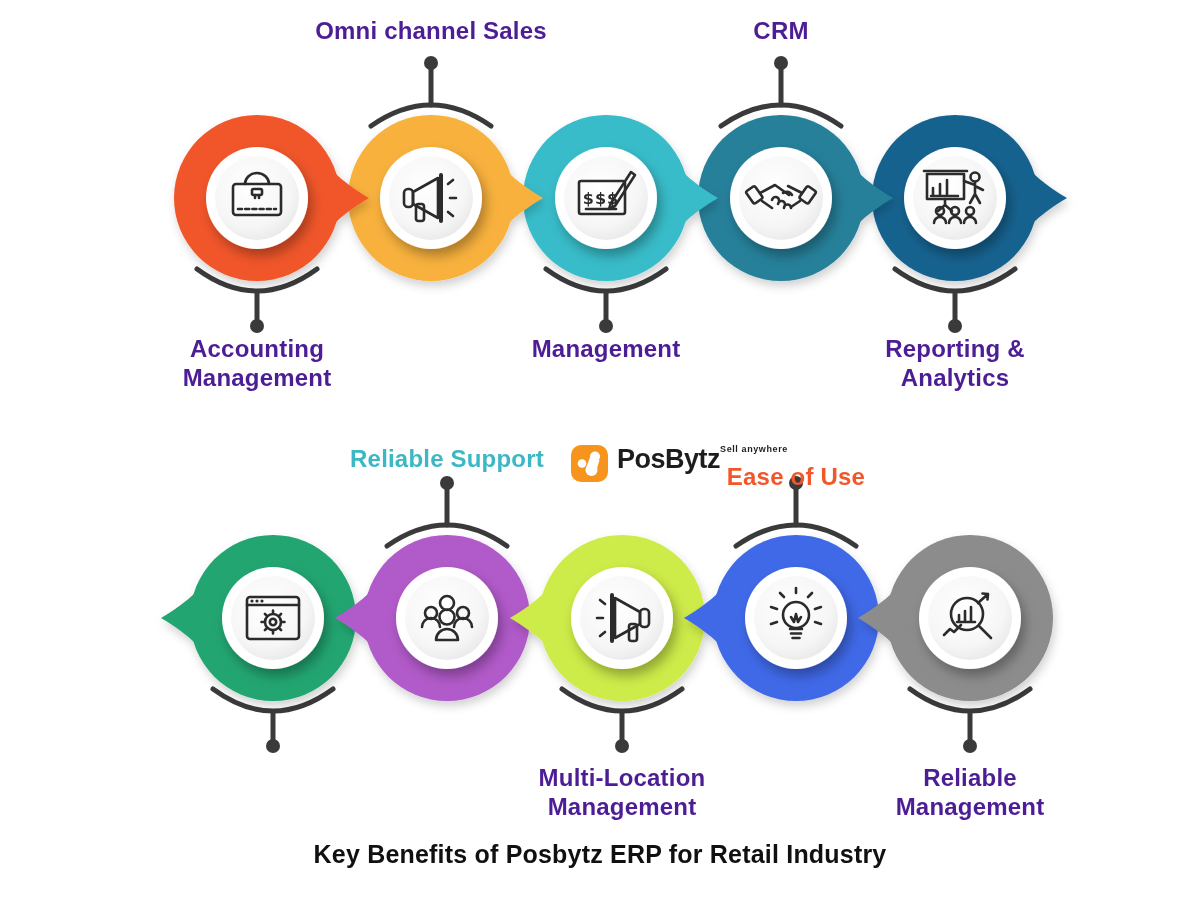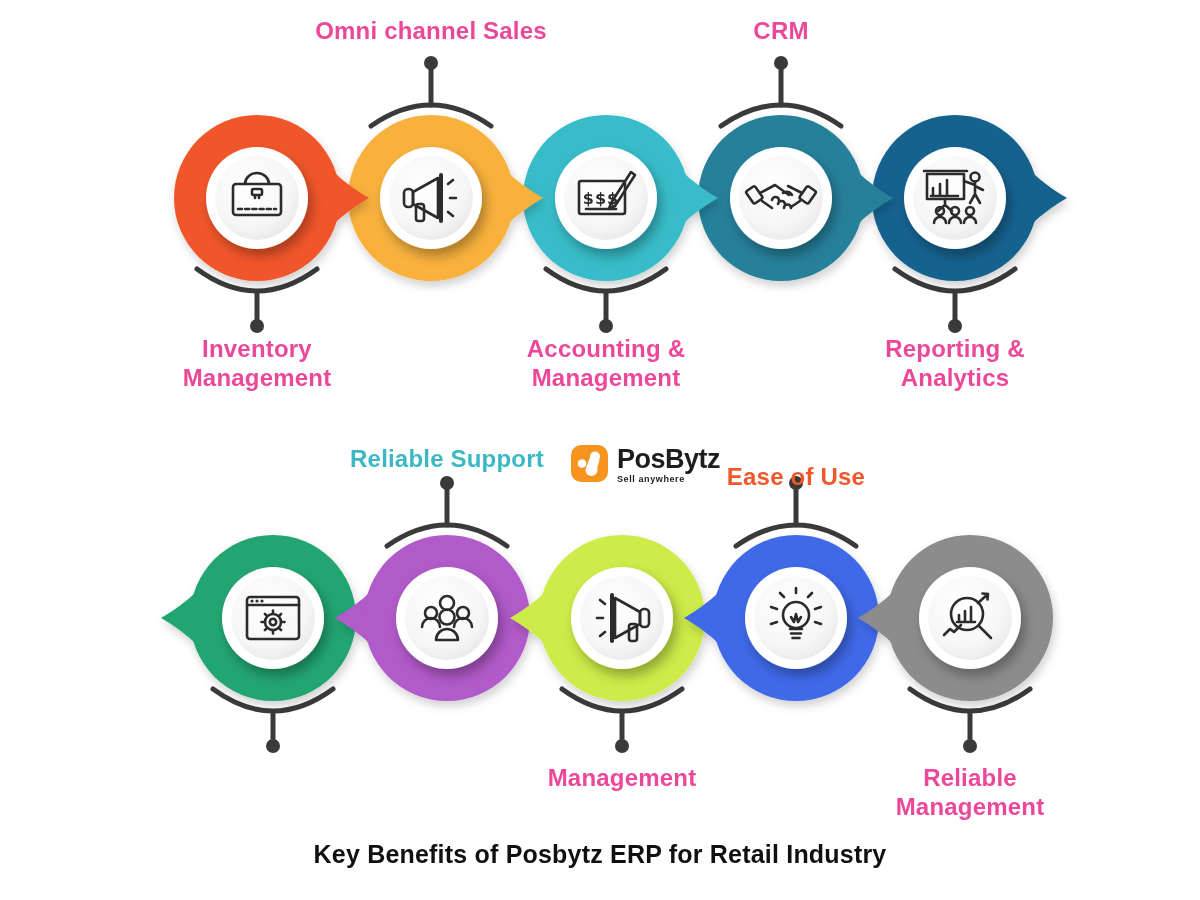--- a/index.html
+++ b/index.html
@@ -3,26 +3,26 @@
 <meta charset="utf-8">
 <style>
   html,body{margin:0;padding:0;background:#ffffff;}
   .stage{position:relative;width:1200px;height:900px;background:#ffffff;overflow:hidden;
          font-family:"Liberation Sans",sans-serif;}
   .node{position:absolute;overflow:visible;}
   .bracket{position:absolute;overflow:visible;}
   .bracket path,.bracket line{stroke:#3a3a3a;stroke-width:5;fill:none;stroke-linecap:round;}
   .bracket .dot{fill:#3a3a3a;stroke:none;}
   .label{position:absolute;width:320px;text-align:center;font-size:24px;line-height:29px;
-         font-weight:700;color:#ec4899;letter-spacing:.2px;}
+         font-weight:700;color:#4c1d95;letter-spacing:.2px;}
   .label span{display:block;}
   .title{position:absolute;left:0;top:840px;width:1200px;text-align:center;
          font-size:25px;font-weight:700;color:#101010;letter-spacing:.2px;}
   .logo{position:absolute;left:570px;top:444px;display:flex;align-items:flex-start;}
-  .logo-text{margin-left:8px;display:flex;flex-direction:column;justify-content:center;}
+  .logo-text{margin-left:8px;display:flex;flex-direction:row;justify-content:center;}
   .logo-name{font-size:27px;font-weight:700;color:#1d1d1d;line-height:30px;letter-spacing:-.5px;}
   .logo-tagline{font-size:9px;font-weight:700;color:#1d1d1d;letter-spacing:.6px;margin-top:0px;}
   .ic{stroke:#2b2b2b;fill:none;stroke-width:2.6;stroke-linecap:round;stroke-linejoin:round;}
   .icf{fill:#2b2b2b;stroke:none;}
 </style>
 </head>
 <body>
 
 <div class="stage">
 
@@ -280,41 +280,41 @@
       <line x1="75" y1="14" x2="75" y2="50"></line>
       <circle class="dot" cx="75" cy="8" r="7"></circle>
   </svg>
   <svg class="bracket" style="left:895px;top:682px" width="150" height="72" viewBox="0 0 150 72">
     <path d="M15,7 Q75,51 135,7"></path>
       <line x1="75" y1="30" x2="75" y2="57"></line>
       <circle class="dot" cx="75" cy="64" r="7"></circle>
   </svg>
 
   <div class="label" style="left:97px;top:334px">
-    <span>Inventory</span>
+    <span>Accounting</span>
       <span>Management</span>
   </div>
   <div class="label" style="left:271px;top:16px">
     <span>Omni channel Sales</span>
   </div>
   <div class="label" style="left:446px;top:334px">
-    <span>Accounting &amp;</span>
       <span>Management</span>
   </div>
   <div class="label" style="left:795px;top:334px">
     <span>Reporting &amp;</span>
       <span>Analytics</span>
   </div>
   <div class="label" style="left:621px;top:16px">
     <span>CRM</span>
   </div>
   <div class="label" style="left: 287px; top: 444px; color: rgb(59, 184, 195); text-align: center;">
     <span>Reliable Support</span>
   </div>
   <div class="label" style="left:462px;top:763px">
+    <span>Multi-Location</span>
       <span>Management</span>
   </div>
   <div class="label" style="left: 636px; top: 444px; color: rgb(241, 87, 43); margin-top: 18px;">
     <span>Ease of Use</span>
   </div>
   <div class="label" style="left:810px;top:763px">
     <span>Reliable</span>
       <span>Management</span>
   </div>
 

